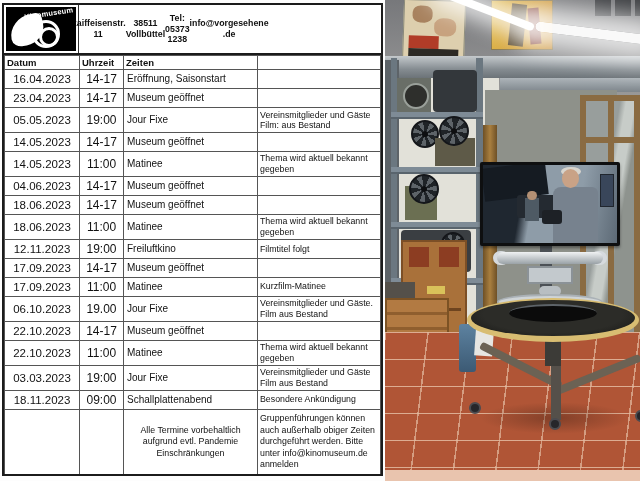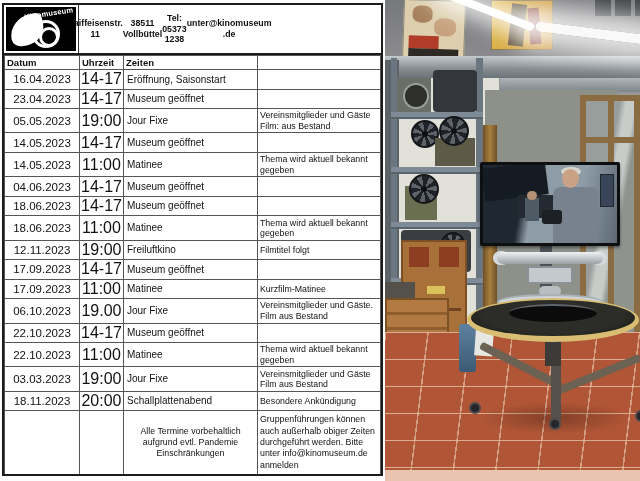--- a/index.html
+++ b/index.html
@@ -34,21 +34,21 @@
     font-size:8.8px; font-weight:bold; line-height:1.25; text-align:center; }
 
   table.sched { width:100%; border-collapse:collapse; table-layout:fixed; flex:1; }
   table.sched col.w-date { width:75px; }
   table.sched col.w-time { width:44px; }
   table.sched col.w-event { width:134px; }
   table.sched th, table.sched td { border:1px solid #555; overflow:hidden; }
   table.sched th { font-size:9.5px; font-weight:bold; text-align:left; padding:1px 2px; height:13px; }
   th.h-time { text-align:center; }
   td.c-date { font-size:11.5px; text-align:center; }
-  td.c-time { font-size:16px; text-align:center;margin-left:46px; }
+  td.c-time { font-size:12px; text-align:center;margin-left:46px; }
   td.c-event { font-size:10px; padding:1px 3px; line-height:1.15; }
   td.c-note { font-size:8.8px; padding:1px 2px; line-height:1.18; white-space:pre-line; }
   tr.data-row { height:18px; }
   tr.footer-row td { border-bottom:none; }
   td.f-center { font-size:8.8px; text-align:center; vertical-align:middle; padding:2px 8px;
     line-height:1.3; }
   td.f-right { font-size:8.8px; padding:2px 2px; line-height:1.3; vertical-align:middle; }
   tr.footer-row { height:44px; }
 
   
@@ -173,21 +173,21 @@
           <div class="logo-box">
             <div class="logo-wing"></div>
             <div class="logo-reel"></div>
             <div class="logo-text">Kinomuseum</div>
           </div>
         </div>
         <div class="addr-cell">
           <span>Raiffeisenstr. 11</span>
           <span>38511 Vollbüttel</span>
           <span>Tel: 05373 1238</span>
-          <span>unter@kinomuseum .de</span>
+          <span>info@vorgesehene .de</span>
         </div>
       </div>
 
       <table class="sched">
         <colgroup>
           <col class="w-date">
             <col class="w-time">
             <col class="w-event">
             <col>
         </colgroup>
@@ -291,21 +291,21 @@
             </tr>
             <tr class="data-row">
               <td class="c-date">03.03.2023</td>
               <td class="c-time">19:00</td>
               <td class="c-event">Jour Fixe</td>
               <td class="c-note">Vereinsmitglieder und Gäste
 Film aus Bestand</td>
             </tr>
             <tr class="data-row">
               <td class="c-date">18.11.2023</td>
-              <td class="c-time">20:00</td>
+              <td class="c-time">09:00</td>
               <td class="c-event">Schallplattenabend</td>
               <td class="c-note">Besondere Ankündigung</td>
             </tr>
           </tbody>
         <tbody>
           <tr class="footer-row">
             <td></td>
             <td></td>
             <td class="f-center">Alle Termine vorbehaltlich aufgrund evtl. Pandemie Einschränkungen</td>
             <td class="f-right">Gruppenführungen können auch außerhalb obiger Zeiten durchgeführt werden. Bitte unter info@kinomuseum.de anmelden</td>

